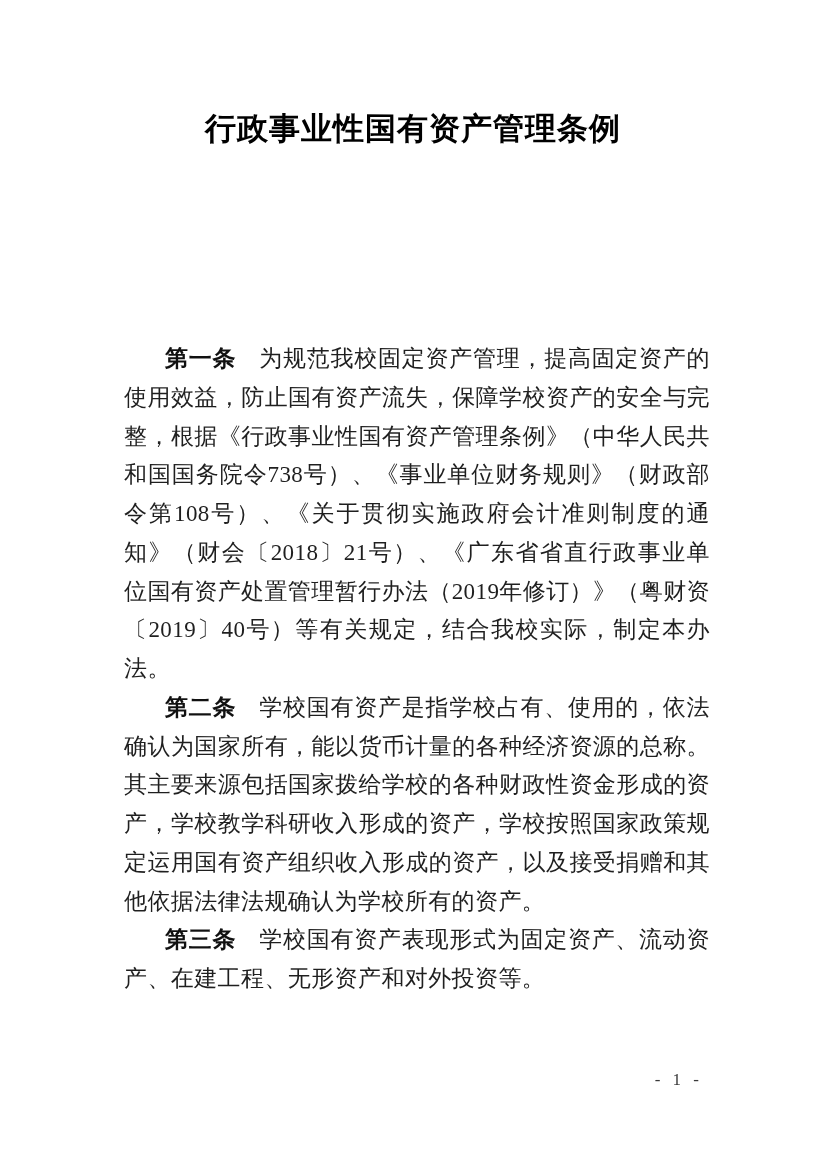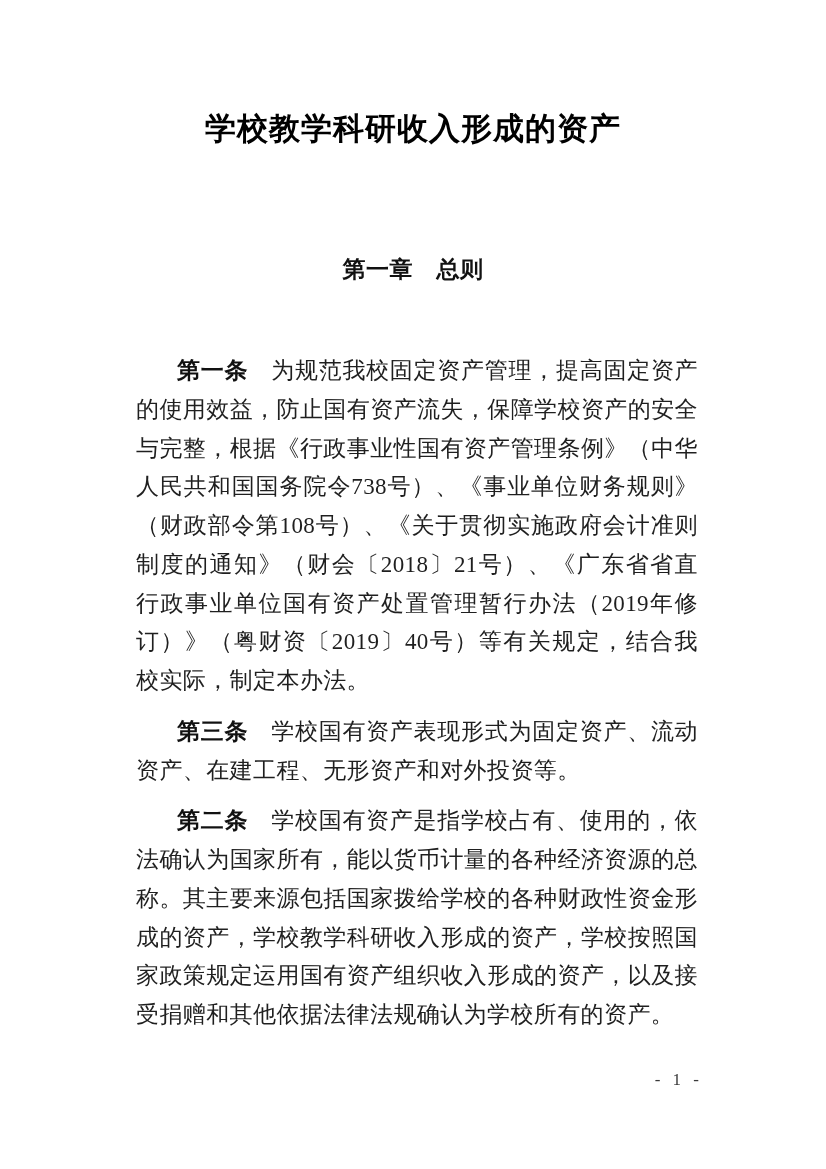--- a/index.html
+++ b/index.html
@@ -48,21 +48,21 @@
     left: 124px;
     width: 586px;
     font-size: 23px;
     line-height: 38.75px;
     letter-spacing: 0.4px;
     text-align: justify;
     text-align-last: left;
     color: #1f1f1f;
   }
   .para {
-    margin: 12px;
+    margin: 0;
     padding: 0;
     text-indent: 41px;
   }
   .para-label {
     font-weight: bold;
     color: #111111;
   }
   .para-label:not(:empty) {
     margin-right: 1em;
   }
@@ -76,35 +76,34 @@
     color: #3a3a3a;
     font-family: "Liberation Serif", "DejaVu Serif", serif;
   }
 </style>
 </head>
 <body>
 
 <div class="page">
 
   <div class="doc-title">
-    <div>学校教学科研收入形成的资产</div>
+    <div>行政事业性国有资产管理条例</div>
   </div>
 
-  <div class="chapter-heading">第一章　总则</div>
 
   <div class="doc-body">
     <p class="para">
       <b class="para-label">第一条</b><span class="para-text">为规范我校固定资产管理，提高固定资产的使用效益，防止国有资产流失，保障学校资产的安全与完整，根据《行政事业性国有资产管理条例》（中华人民共和国国务院令738号）、《事业单位财务规则》（财政部令第108号）、《关于贯彻实施政府会计准则制度的通知》（财会〔2018〕21号）、《广东省省直行政事业单位国有资产处置管理暂行办法（2019年修订）》（粤财资〔2019〕40号）等有关规定，结合我校实际，制定本办法。</span>
     </p>
 
     <p class="para">
-      <b class="para-label">第三条</b><span class="para-text">学校国有资产表现形式为固定资产、流动资产、在建工程、无形资产和对外投资等。</span>
+      <b class="para-label">第二条</b><span class="para-text">学校国有资产是指学校占有、使用的，依法确认为国家所有，能以货币计量的各种经济资源的总称。其主要来源包括国家拨给学校的各种财政性资金形成的资产，学校教学科研收入形成的资产，学校按照国家政策规定运用国有资产组织收入形成的资产，以及接受捐赠和其他依据法律法规确认为学校所有的资产。</span>
     </p>
 
     <p class="para">
-      <b class="para-label">第二条</b><span class="para-text">学校国有资产是指学校占有、使用的，依法确认为国家所有，能以货币计量的各种经济资源的总称。其主要来源包括国家拨给学校的各种财政性资金形成的资产，学校教学科研收入形成的资产，学校按照国家政策规定运用国有资产组织收入形成的资产，以及接受捐赠和其他依据法律法规确认为学校所有的资产。</span>
+      <b class="para-label">第三条</b><span class="para-text">学校国有资产表现形式为固定资产、流动资产、在建工程、无形资产和对外投资等。</span>
     </p>
 
   </div>
 
   <div class="page-number">- 1 -</div>
 
 </div>
 
 </body></html>

